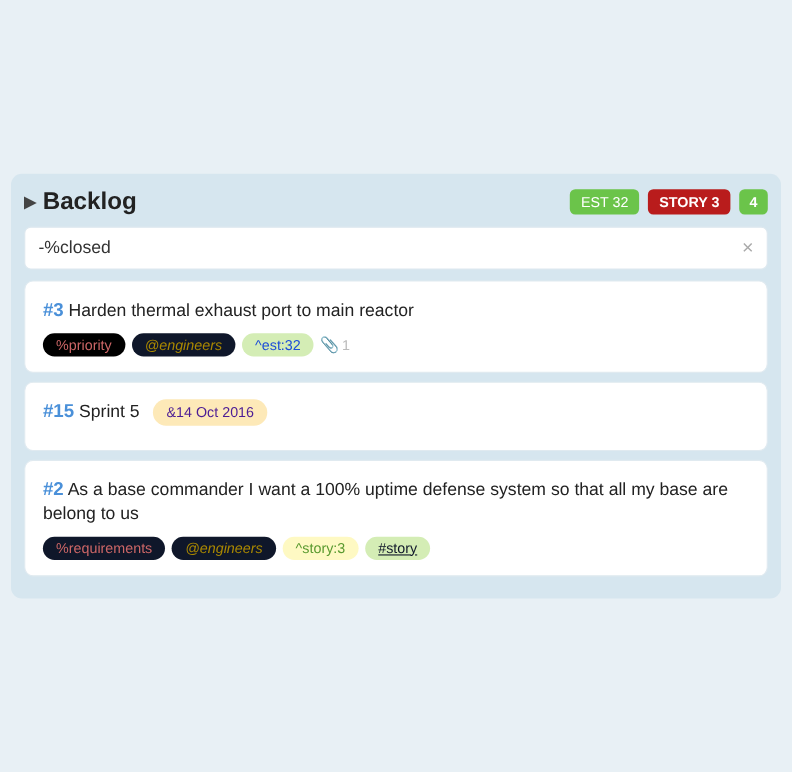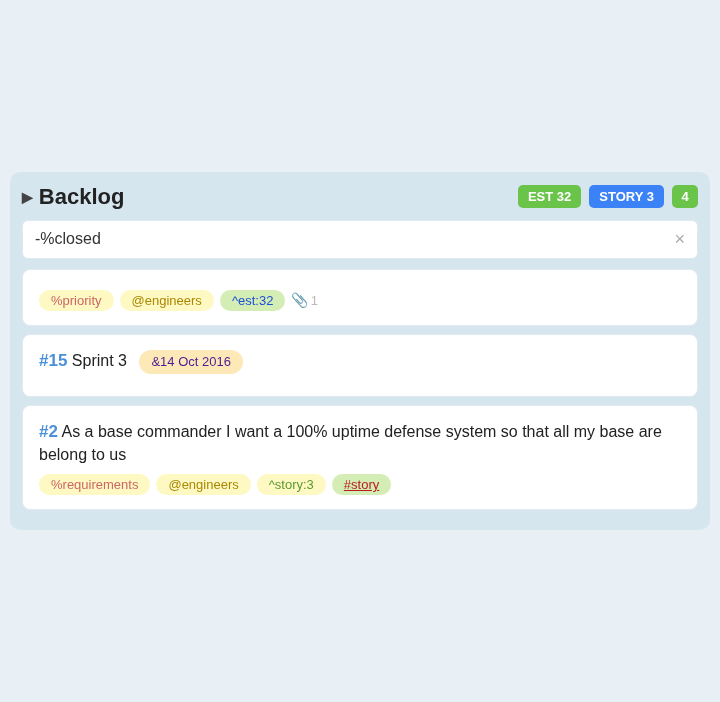--- a/index.html
+++ b/index.html
@@ -35,26 +35,26 @@
       flex: 1;
     }
     .triangle-icon {
       color: #444;
       font-size: 14px;
     }
     .badge-est {
       background: #6bc44a;
       color: white;
       font-size: 13px;
-      font-weight: 700;
+      font-weight: 400;
       padding: 4px 10px;
       border-radius: 5px;
     }
     .badge-story {
-      background: #3b82f6;
+      background: #b91c1c;
       color: white;
       font-size: 13px;
       font-weight: 700;
       padding: 4px 10px;
       border-radius: 5px;
     }
     .badge-count {
       background: #6bc44a;
       color: white;
       font-size: 13px;
@@ -108,50 +108,51 @@
       align-items: center;
       margin-top: 6px;
     }
     .tag {
       border-radius: 20px;
       padding: 3px 12px;
       font-size: 13px;
       font-weight: 500;
     }
     .tag-priority {
-      background: #fef9c3;
+      background: #000000;
       color: #cc6666;
     }
     .tag-engineers {
-      background: #fef9c3;
+      background: #0f172a;
       color: #aa8800;
+      font-style: italic;
     }
     .tag-est {
       background: #d4edb5;
       color: #1d4ed8;
     }
     .tag-sprint {
       background: #fde9b8;
       color: #4c1d95;
     }
     .tag-subtask {
       background: #cce0f5;
       color: #3a7db5;
     }
     .tag-requirements {
-      background: #fef9c3;
+      background: #0f172a;
       color: #cc6666;
     }
     .tag-story-label {
       background: #fef9c3;
       color: #5a9a30;
     }
     .tag-hash {
       background: #d4edb5;
-      color: #b91c1c;
+      color: #0f172a;
       text-decoration: underline;
     }
     .attachment {
       display: flex;
       align-items: center;
       gap: 2px;
       color: #bbb;
       font-size: 13px;
     }
     .attachment-icon {
@@ -172,34 +173,37 @@
     <span class="badge-story">STORY 3</span>
     <span class="badge-count">4</span>
   </div>
 
   <div class="search-bar">
     <span class="search-text">-%closed</span>
     <span class="close-icon">×</span>
   </div>
 
   <div class="card">
+    <div class="card-title">
+      <span class="issue-num">#3</span><span> Harden thermal exhaust port to main reactor</span>
+    </div>
     <div class="tags">
       <span class="tag tag-priority">%priority</span>
       <span class="tag tag-engineers">@engineers</span>
       <span class="tag tag-est">^est:32</span>
       <span class="attachment">
         <span class="attachment-icon">📎</span>
         <span>1</span>
       </span>
     </div>
   </div>
 
   <div class="card">
     <div class="card-title">
-      <span class="issue-num">#15</span><span> Sprint 3</span>
+      <span class="issue-num">#15</span><span> Sprint 5</span>
       <span class="tag tag-sprint" style="margin-left:8px; display:inline-block;">&amp;14 Oct 2016</span>
     </div>
   </div>
 
 
   <div class="card">
     <div class="card-title">
       <span class="issue-num">#2</span><span> As a base commander I want a 100% uptime defense system so that all my base are belong to us</span>
     </div>
     <div class="tags">

